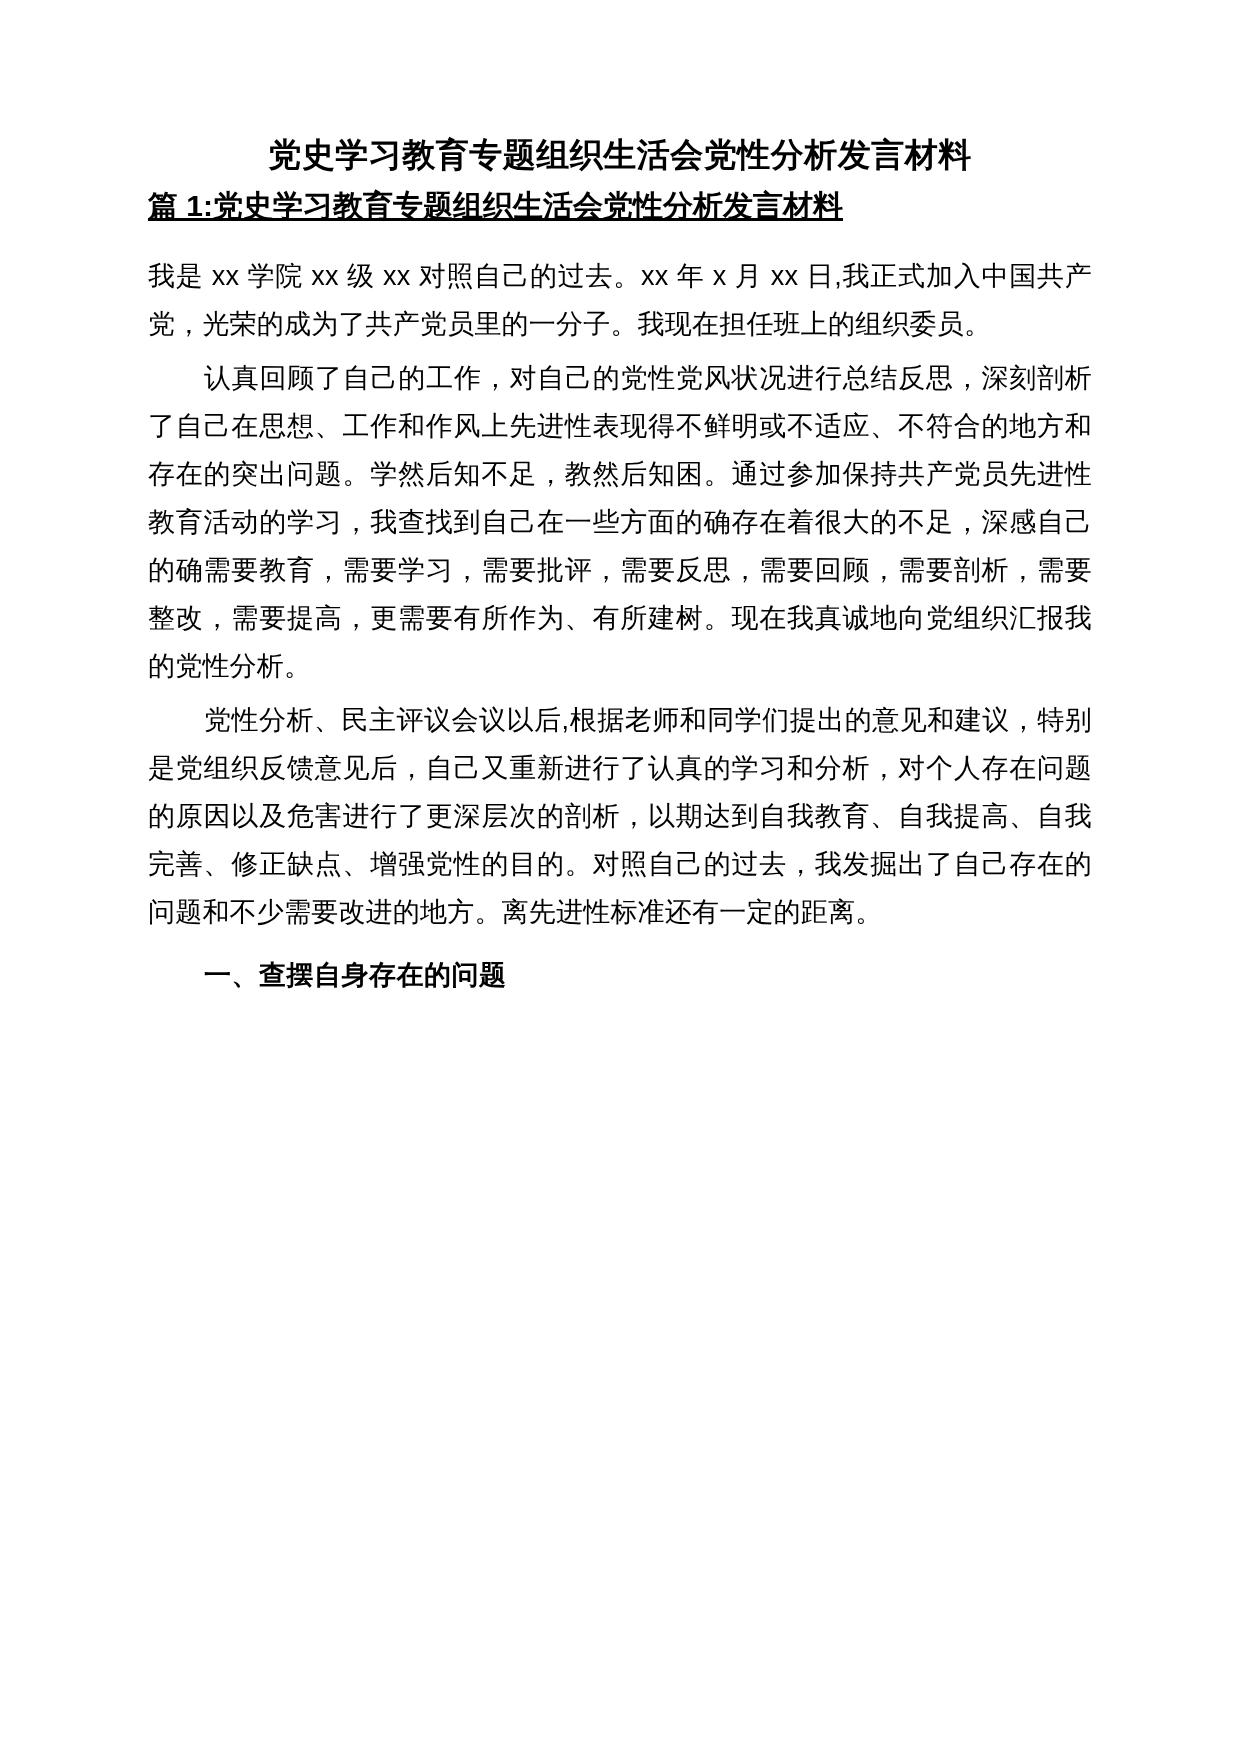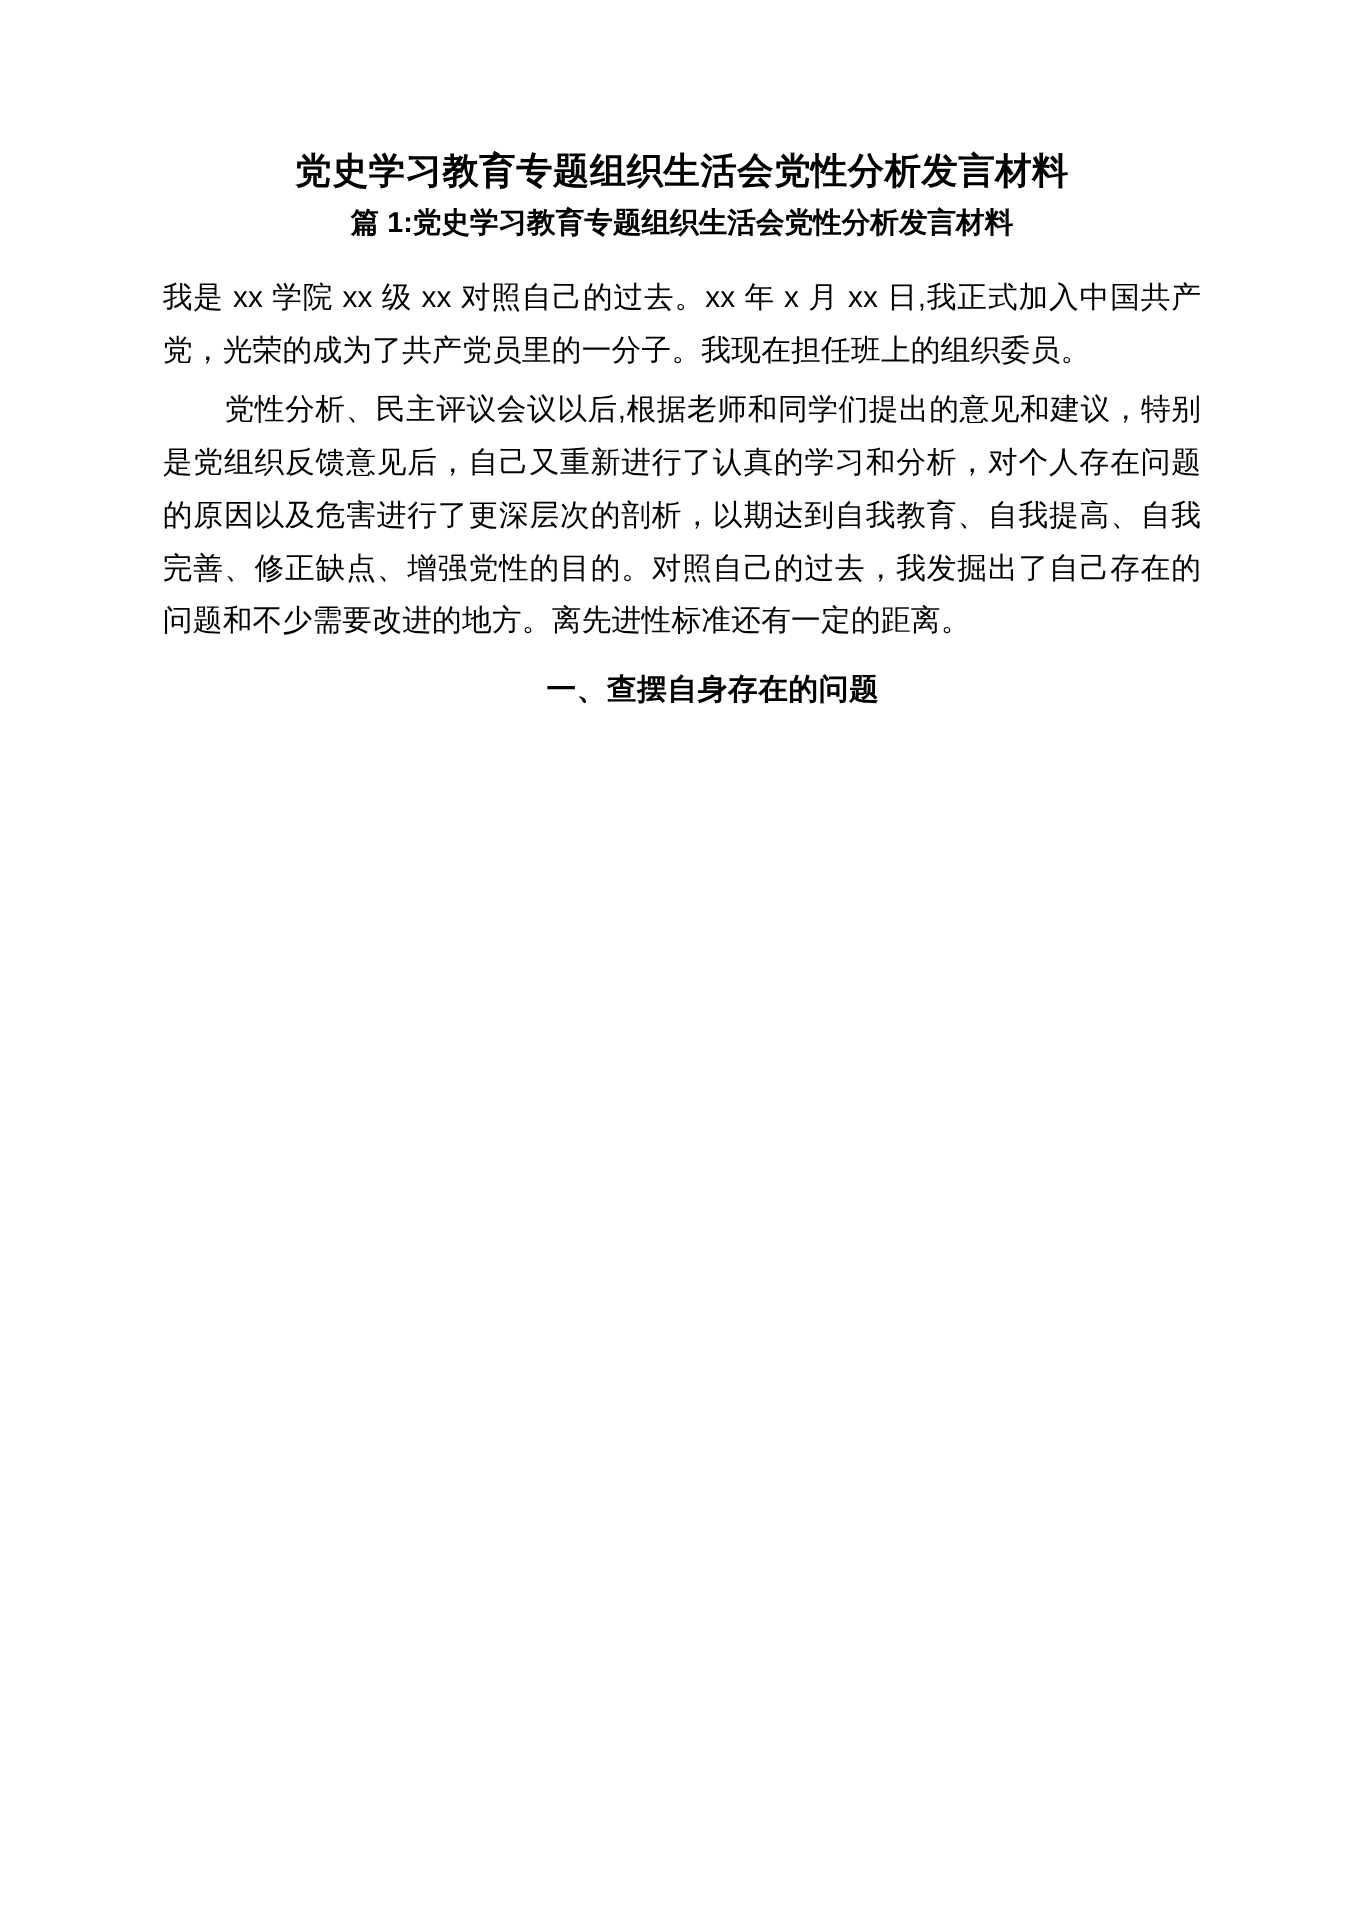--- a/index.html
+++ b/index.html
@@ -31,26 +31,27 @@
   }
   .doc-subtitle {
     font-size: 33px;
     font-weight: bold;
     text-align: center;
     line-height: 1.42;
     letter-spacing: 0.5px;
     margin: 0 0 30px 0;
   }
   .section-heading {
-    font-size: 26px;
+    font-size: 30px;
     font-weight: bold;
-    text-align: center;
+    text-align: left;
     line-height: 1.5;
     margin: 0 0 24px 0;
     letter-spacing: 0px;
+    text-decoration: underline;
   }
   p.body-text {
     font-size: 27px;
     line-height: 1.78;
     margin: 0 0 6px 0;
     text-align: justify;
     text-justify: inter-ideograph;
     letter-spacing: 0.2px;
   }
   p.indent {
@@ -59,33 +60,33 @@
   p.noindent {
     text-indent: 0;
   }
   .sub-heading {
     font-size: 27px;
     font-weight: bold;
     line-height: 1.78;
     margin: 14px 0 0 0;
     text-indent: 56px;
     letter-spacing: 0.5px;
-    text-align: center;
   }
 </style>
 </head>
 <body>
 
 <div class="page">
 
   <h1 class="doc-title">党史学习教育专题组织生活会党性分析发言材料</h1>
 
 
   <h2 class="section-heading">篇 1:党史学习教育专题组织生活会党性分析发言材料</h2>
 
   <p class="body-text noindent">我是 xx 学院 xx 级 xx 对照自己的过去。xx 年 x 月 xx 日,我正式加入中国共产党，光荣的成为了共产党员里的一分子。我现在担任班上的组织委员。</p>
 
+  <p class="body-text indent">认真回顾了自己的工作，对自己的党性党风状况进行总结反思，深刻剖析了自己在思想、工作和作风上先进性表现得不鲜明或不适应、不符合的地方和存在的突出问题。学然后知不足，教然后知困。通过参加保持共产党员先进性教育活动的学习，我查找到自己在一些方面的确存在着很大的不足，深感自己的确需要教育，需要学习，需要批评，需要反思，需要回顾，需要剖析，需要整改，需要提高，更需要有所作为、有所建树。现在我真诚地向党组织汇报我的党性分析。</p>
 
   <p class="body-text indent">党性分析、民主评议会议以后,根据老师和同学们提出的意见和建议，特别是党组织反馈意见后，自己又重新进行了认真的学习和分析，对个人存在问题的原因以及危害进行了更深层次的剖析，以期达到自我教育、自我提高、自我完善、修正缺点、增强党性的目的。对照自己的过去，我发掘出了自己存在的问题和不少需要改进的地方。离先进性标准还有一定的距离。</p>
 
   <p class="sub-heading">一、查摆自身存在的问题</p>
 
 </div>
 
 </body></html>

